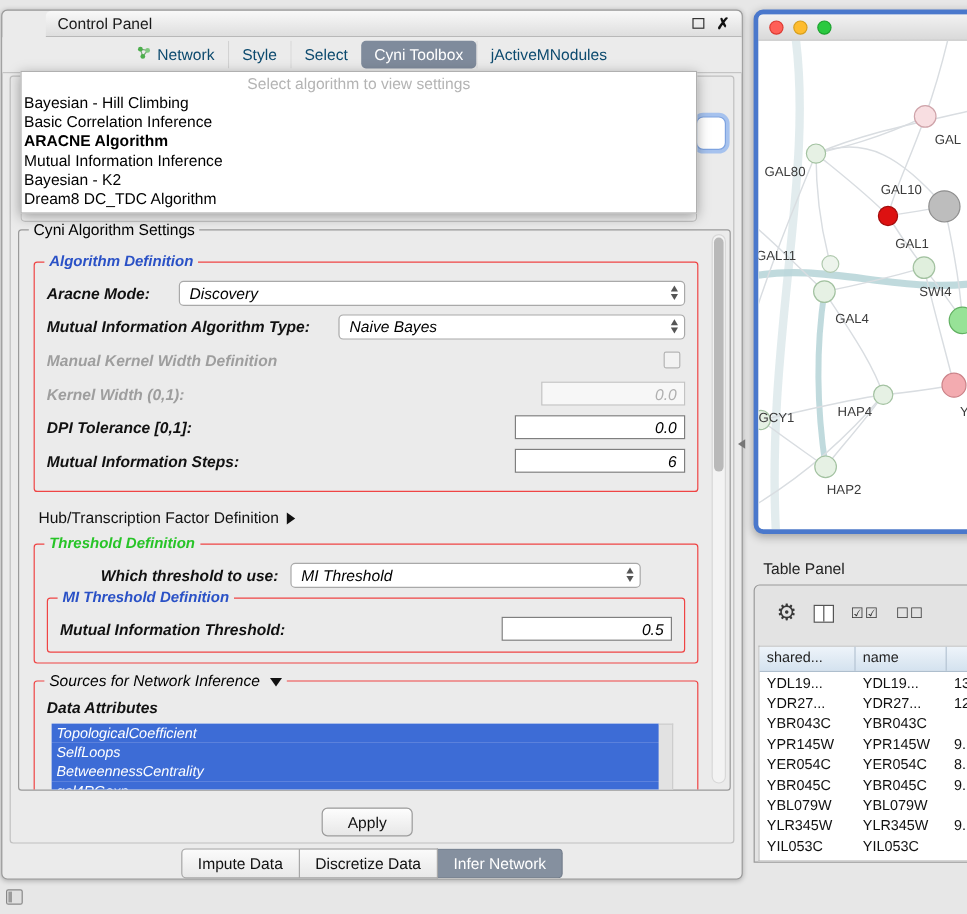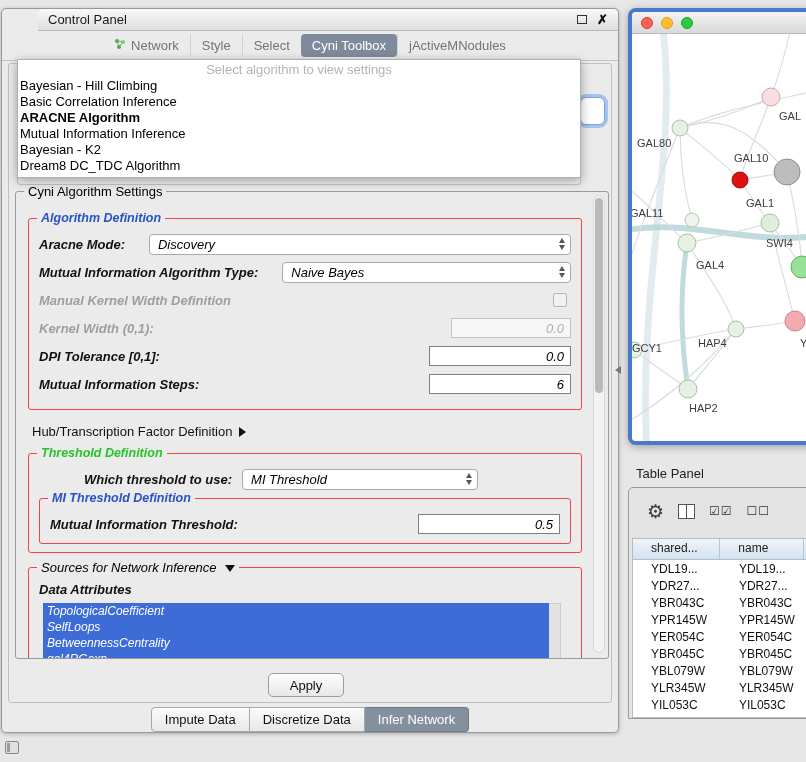--- a/index.html
+++ b/index.html
@@ -12,21 +12,21 @@
         border:1px solid #989898; border-radius:5px; box-shadow:0 1px 4px rgba(0,0,0,.25); }
   .titlebar { height:22px; background:linear-gradient(#f9f9f9,#dedede); border-bottom:1px solid #b8b8b8;
               border-radius:5px 5px 0 0; display:flex; align-items:center; padding:0 10px;margin-left:36px; }
   .title { font-size:13px; color:#1a1a1a; }
   .winbtns { margin-left:auto; display:flex; align-items:center; gap:10px; }
   .restore { width:10px; height:9px; border:1.5px solid #333; display:inline-block; }
   .closex { font-size:13px; font-weight:bold; color:#111; line-height:1; }
 
   .cp-tabs { position:absolute; left:0; right:0; top:22px; height:30px; display:flex; justify-content:center;
              align-items:center; border-bottom:1px solid #c4c4c4; background:#ebebeb; }
-  .cp-tab { font-size:13px; color:#737373; padding:4px 11px; border-radius:4px; display:flex; align-items:center; gap:5px; }
+  .cp-tab { font-size:13px; color:#0c4a6e; padding:4px 11px; border-radius:4px; display:flex; align-items:center; gap:5px; }
   .cp-tab.sel { background:#7f8b9c; color:#fff; }
   .cp-tab:not(.sel):not(:first-child) { border-left:1px solid #d2d2d2; border-radius:0 4px 4px 0; }
 
   .cp-content { position:absolute; left:6px; top:54px; width:604px; height:640px;
                 border:1px solid #c0c0c0; border-radius:3px; background:#ebebeb; }
 
   
   .dropdown { position:absolute; left:15px; top:50px; width:564px; background:#fff; border:1px solid #b0b0b0;
               box-shadow:0 3px 10px rgba(0,0,0,.35); padding:1px 0 3px; z-index:50; }
   .dd-placeholder { color:#b4b4b4; text-align:center; font-size:13px; height:17px; line-height:17px; }
@@ -53,21 +53,21 @@
   .sb-thumb { position:absolute; left:1px; top:2px; width:8px; height:195px; background:#b9b9b9; border-radius:5px; }
 
   .gbox { position:relative; border:1px solid #ef4444; border-radius:3px; padding:14px 10px 8px; margin-bottom:14px;font-style:italic; }
   .frow { display:flex; align-items:center; margin:0 0 6px; font-size:13px; height:22px; }
   .lbl { font-weight:bold; color:#111; }
   .frow.dis .lbl { color:#9e9e9e; }
 
   .combo { position:relative; display:flex; align-items:center; height:21px; background:#fff;
            border:1px solid #a9a9a9; border-radius:4px; padding:0 22px 0 8px; font-size:13px; color:#000; }
   .combo.grow { flex:1; margin-left:24px; }
-  .combo.mid { width:236px; margin-left:10px; }
+  .combo.mid { width:292px; margin-left:10px; }
   .stepper { position:absolute; right:5px; top:50%; transform:translateY(-50%); display:flex;
              flex-direction:column; align-items:center; gap:2px; }
   .stepper::before { content:""; border-left:3.5px solid transparent; border-right:3.5px solid transparent;
                      border-bottom:5px solid #555; }
   .stepper::after  { content:""; border-left:3.5px solid transparent; border-right:3.5px solid transparent;
                      border-top:5px solid #555; }
 
   .field { margin-left:auto; width:142px; height:20px; border:1px solid #7f7f7f; background:#fff; font-size:13px;
            display:flex; align-items:center; justify-content:flex-end; padding:0 6px; color:#000; }
   .field.kw { width:120px; }
@@ -127,21 +127,21 @@
   .tp { left:628px; top:487px; width:200px; height:232px; background:#e3e3e3; border:1px solid #9a9a9a;
         border-radius:5px 5px 0 0; overflow:hidden; }
   .tp-toolbar { height:46px; display:flex; align-items:center; gap:14px; padding-left:18px; }
   .gear { font-size:19px; color:#3a3a3a; line-height:1; }
   .cols-icon { width:17px; height:15px; background:#fff; border:1px solid #555; position:relative; }
   .cols-icon::before { content:""; position:absolute; left:7px; top:0; bottom:0; width:1px; background:#555; }
   .chk { font-size:12px; color:#333; letter-spacing:1px; }
   .ttable { position:absolute; left:3px; right:0; top:50px; bottom:0; background:#fff;
             border:1px solid #bbb; border-right:none; }
   .thead { display:flex; height:21px; background:linear-gradient(#eef4fa,#d4e2ef); border-bottom:1px solid #aebecd; }
-  .tcell { font-size:12px; padding:2px 4px 0 6px; white-space:nowrap; overflow:hidden;margin-left:12px; }
+  .tcell { font-size:12px; padding:2px 4px 0 6px; white-space:nowrap; overflow:hidden; }
   .c0 { width:80px; } .c1 { width:76px; } .c2 { flex:1; }
   .th { border-right:1px solid #b5c4d3; color:#222; }
   .trow { display:flex; height:17px; line-height:15px; color:#111; }
 </style>
 </head>
 <body>
 
 <div>
 
   <div class="window cp">

